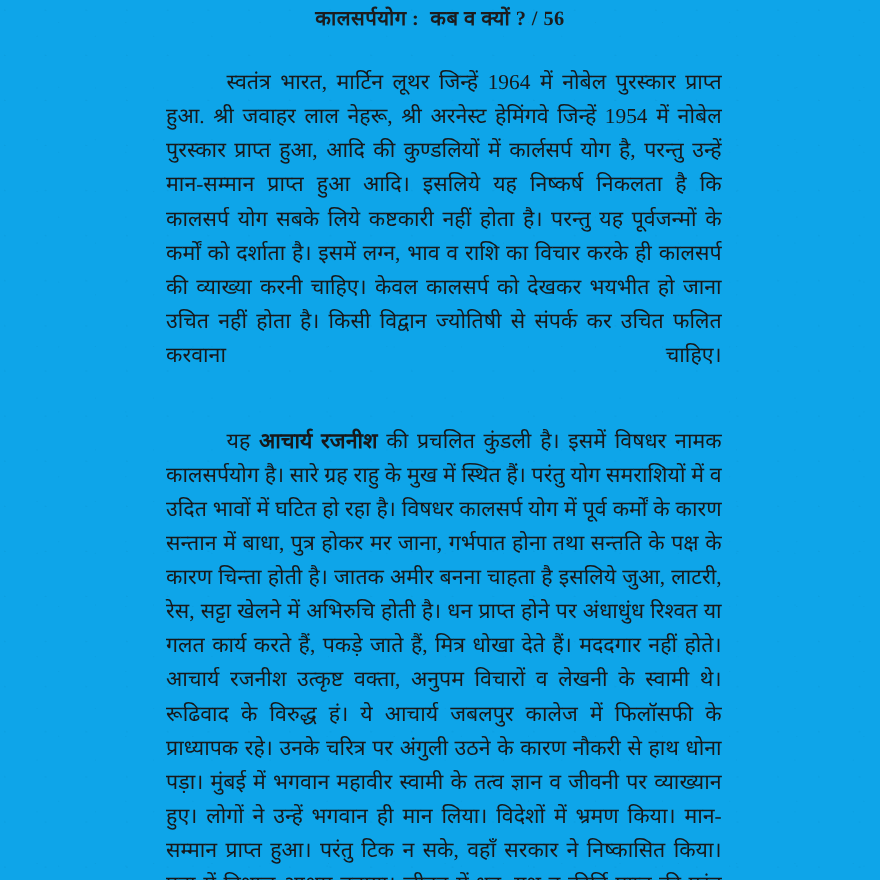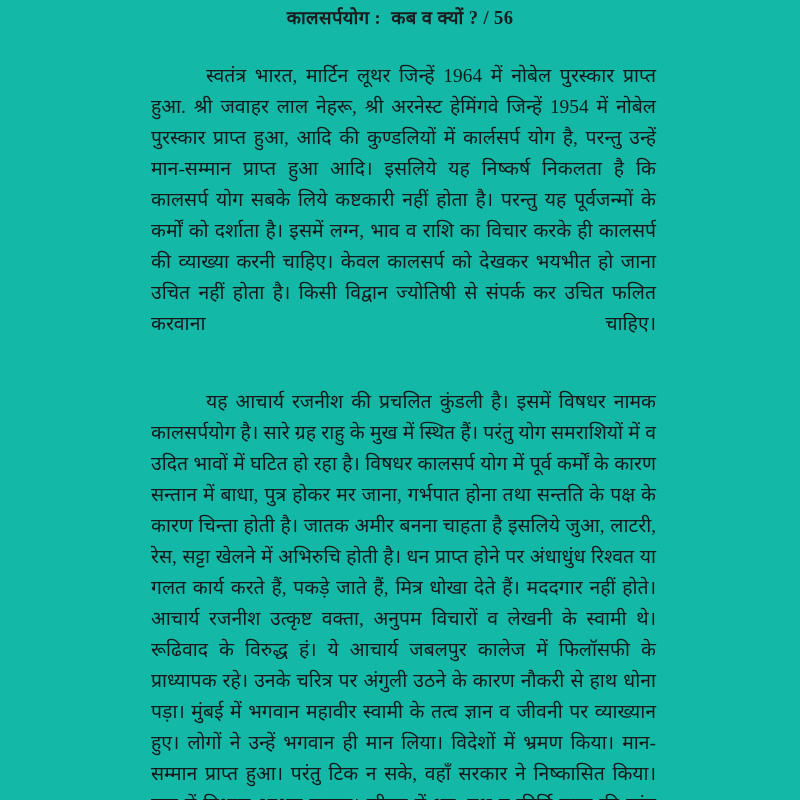--- a/index.html
+++ b/index.html
@@ -14,21 +14,21 @@
     overflow: hidden;
     font-family: "Liberation Serif", "DejaVu Serif", serif;
     color: #17181a;
     -webkit-font-smoothing: antialiased;
   }
 
   .page {
     position: relative;
     width: 800px;
     height: 800px;
-    background: #14b8a6;
+    background: #0ea5e9;
     box-sizing: border-box;
   }
 
   
   .running-head {
     position: absolute;
     top: 6px;
     left: 0;
     width: 800px;
     text-align: center;
@@ -69,21 +69,21 @@
     content: "";
     display: inline-block;
     width: 100%;
   }
 
   .para.no-stretch::after {
     content: none;
   }
 
   b, .bold {
-    font-weight: 400;
+    font-weight: 700;
   }
 
   
   .grain {
     position: absolute;
     inset: 0;
     pointer-events: none;
     opacity: 0.035;
     background-image:
       radial-gradient(circle at 12% 22%, #000 0.6px, transparent 0.7px),

